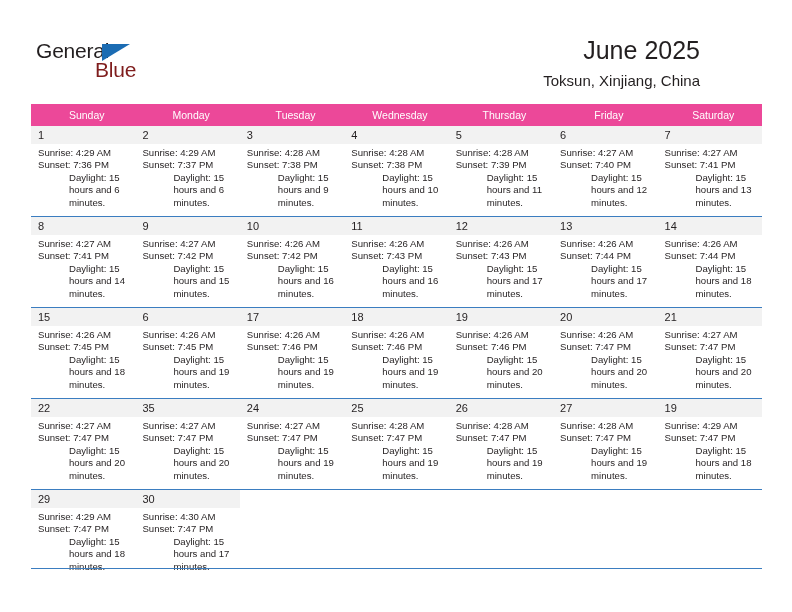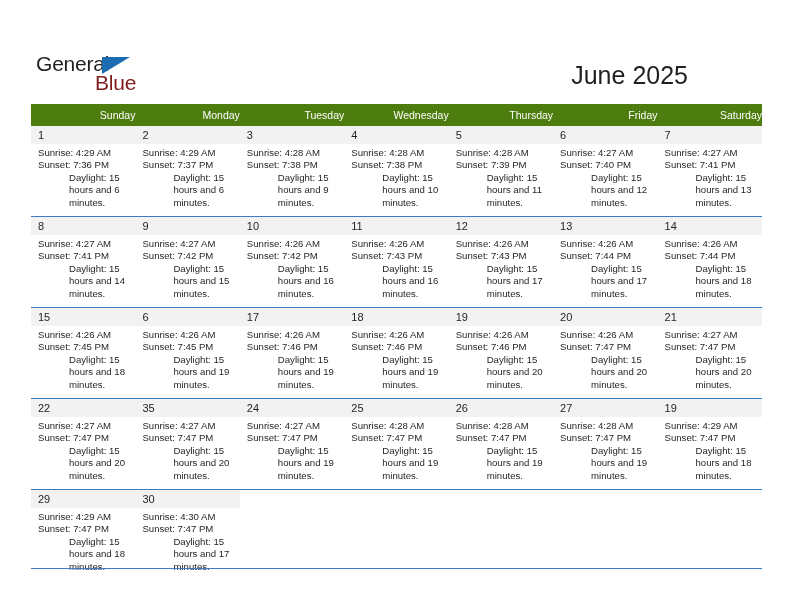--- a/index.html
+++ b/index.html
@@ -19,21 +19,21 @@
     position: relative;
     width: 792px;
     height: 612px;
     box-sizing: border-box;
   }
 
   
   .header {
     position: absolute;
     left: 0;
-    top: 16px;
+    top: 3px;
     width: 736px;
     height: 100px;
   }
 
   .logo {
     position: absolute;
     left: 36px;
     top: 37px;
     width: 200px;
     height: 46px;
@@ -71,45 +71,45 @@
     position: absolute;
     right: 36px;
     top: 32px;
     text-align: right;
   }
   .cal-title {
     font-size: 25px;
     color: #231f20;
     line-height: 30px;
     font-weight: normal;
-    margin: 12px;
+    margin: 0;
   }
   .cal-subtitle {
     font-size: 15px;
     color: #231f20;
     line-height: 16px;
     margin: 8px 0 0 0;
   }
 
   
   .calendar {
     position: absolute;
     left: 31px;
     top: 104px;
     width: 731px;
     border-collapse: collapse;
     table-layout: fixed;
   }
 
   .calendar th {
-    background: #4d7c0f;
+    background: #ec4899;
     color: #ffffff;
     font-size: 10.5px;
     font-weight: normal;
-    text-align: right;
+    text-align: center;
     padding: 5px 0 5px 7px;
     height: 11px;
     border: none;
   }
 
   .calendar td {
     vertical-align: top;
     padding: 0;
     border: none;
     width: 104.43px;

